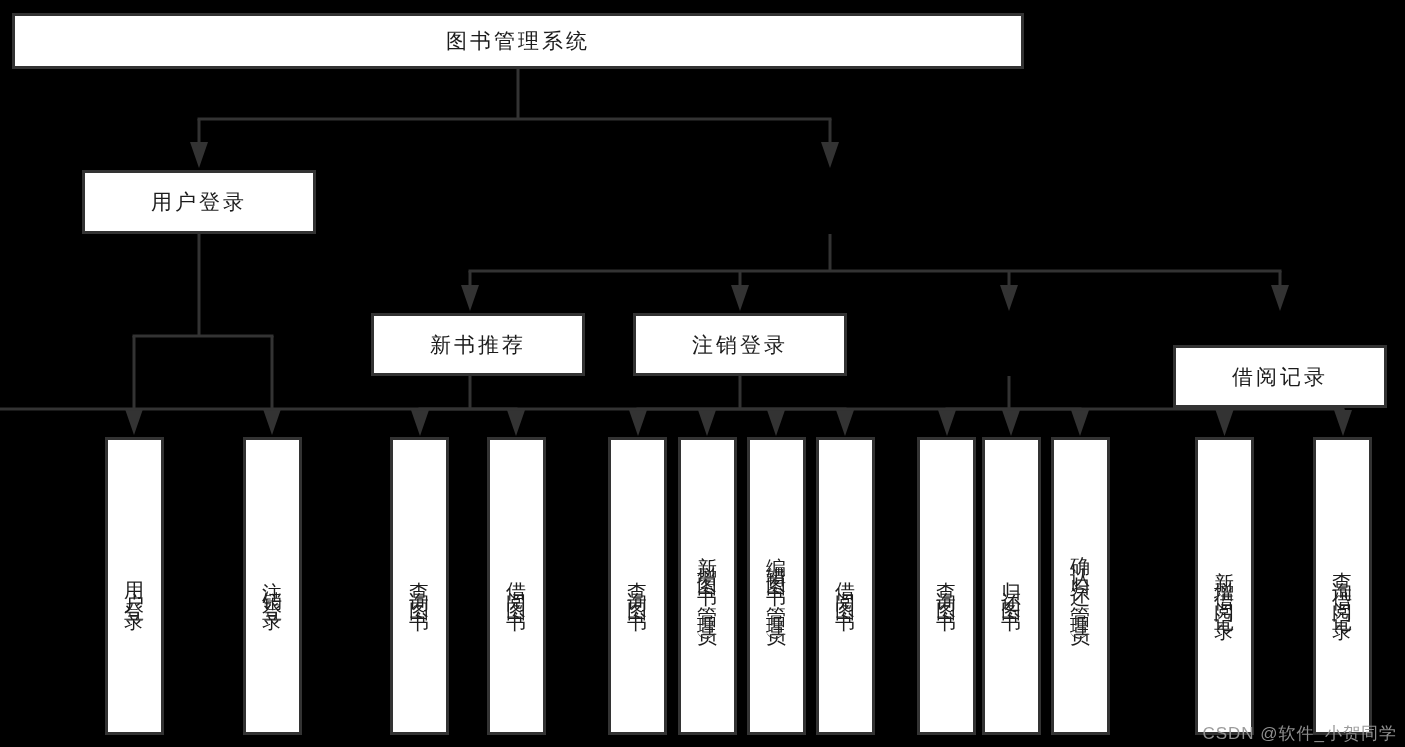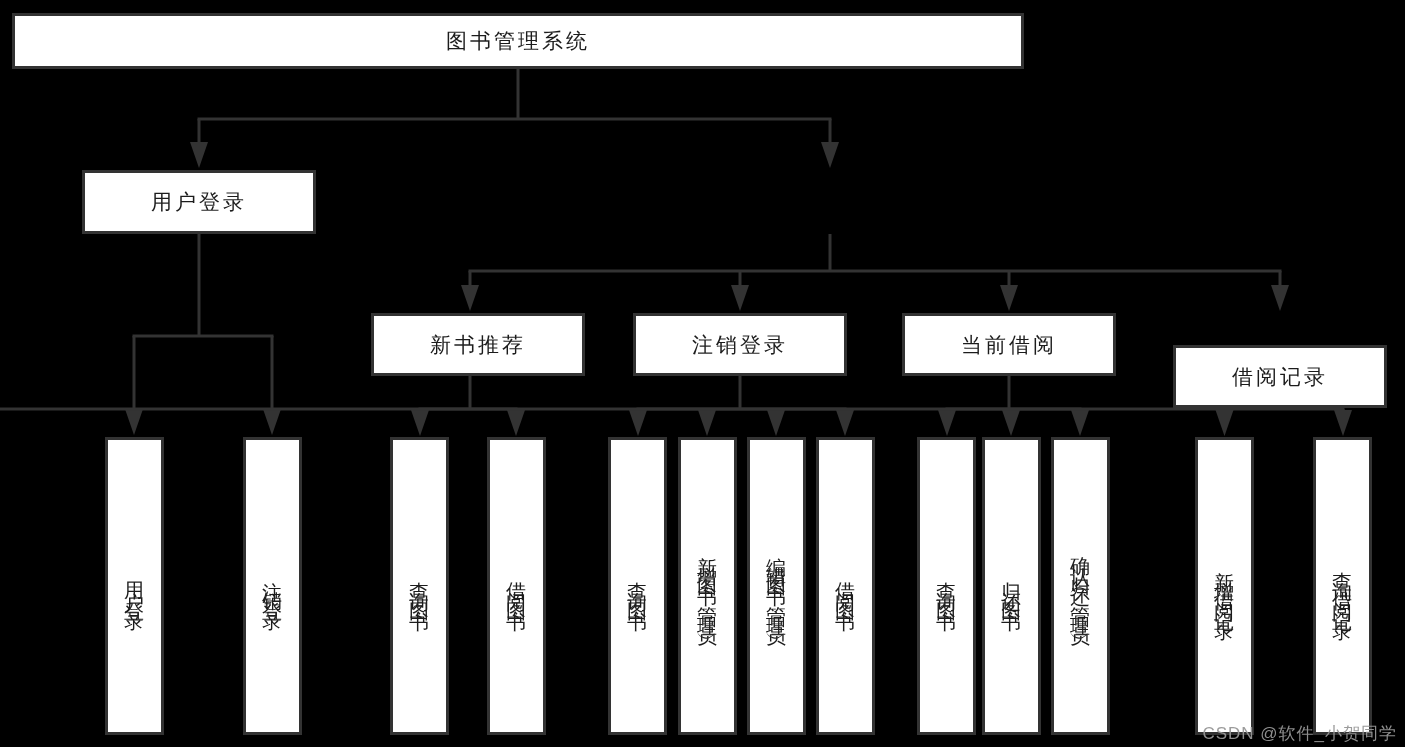--- a/index.html
+++ b/index.html
@@ -172,23 +172,20 @@
   <div class="node branch b1">
     <span class="h-label">用户登录</span>
   </div>
 
   <div class="node group g1">
     <span class="h-label">新书推荐</span>
   </div>
   <div class="node group g2">
     <span class="h-label">注销登录</span>
   </div>
-  <div class="node group g3">
-    <span class="h-label">当前借阅</span>
-  </div>
   <div class="node group g4">
     <span class="h-label">借阅记录</span>
   </div>
 
   <div class="node leaf l1">
     <span class="v-label">用户登录</span>
   </div>
   <div class="node leaf l2">
     <span class="v-label">注销登录</span>
   </div>

